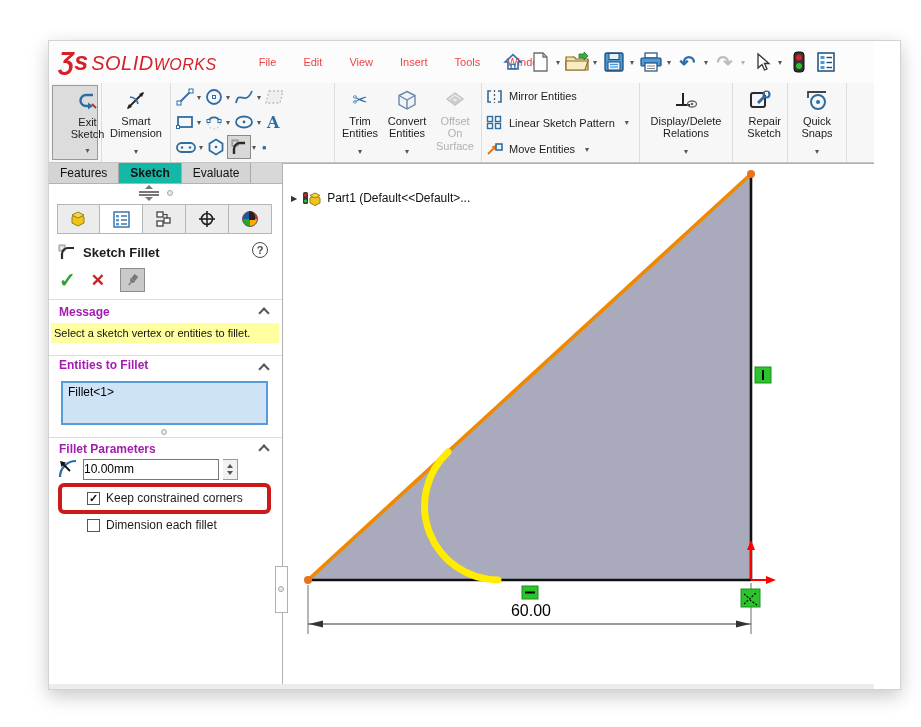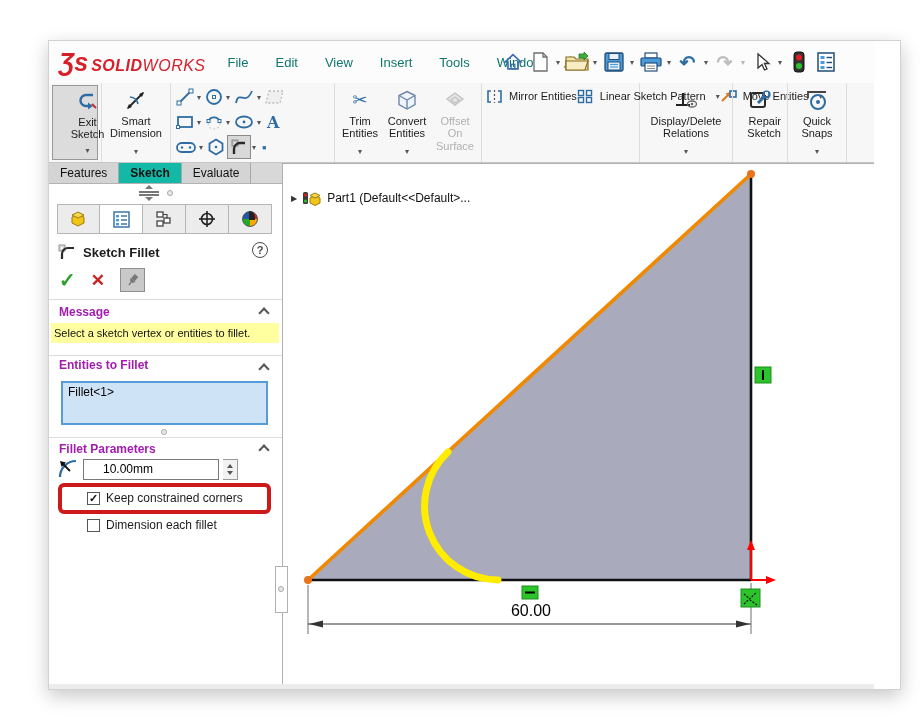--- a/index.html
+++ b/index.html
@@ -10,23 +10,23 @@
   }
   .window {
     position:absolute; left:48px; top:40px; width:853px; height:650px;
     background:#fff; border:1px solid #d2d2d2; box-shadow:0 6px 18px rgba(0,0,0,.22);
     overflow:hidden;
   }
   
   .menubar { position:absolute; left:0; top:0; width:825px; height:42px; background:#fcfcfc; display:flex; align-items:center; }
   .logo { display:flex; align-items:baseline; margin-left:10px; color:#d6202a; font-style:italic; white-space:nowrap; }
   .logo-glyph { font-weight:bold; font-size:25px; margin-right:3px; line-height:1; }
-  .logo-bold { font-weight:bold; font-size:16px; letter-spacing:.5px; }
+  .logo-bold { font-weight:normal; font-size:20px; letter-spacing:.5px; }
   .logo-light { font-size:16px; letter-spacing:.5px; }
-  .menus { display:flex; gap:27px; margin-left:22px; font-size:13px; color:#0f766e; }
+  .menus { display:flex; gap:27px; margin-left:42px; font-size:11px; color:#ef4444; }
   .menu-item { cursor:default; }
   .pin-flag { margin-left:18px; color:#9a9a9a; }
   .qbar { position:absolute; left:450px; top:0; height:42px; width:380px; display:flex; align-items:center; }
   .qbtn { width:27px; height:27px; display:flex; align-items:center; justify-content:center; flex:0 0 auto; }
   .dd { font-size:8px; color:#555; margin:0 3px; flex:0 0 auto; }
   .dd.dim { color:#b5b5b5; }
   .glyph-undo { font-size:19px; font-weight:bold; color:#2e6da4; line-height:1; }
   .glyph-redo { font-size:19px; font-weight:bold; color:#bdbdbd; line-height:1; }
 
   
@@ -36,21 +36,21 @@
   .big-btn .bicon { height:27px; display:flex; align-items:center; justify-content:center; }
   .big-btn .blabel { margin-top:1px; }
   .big-btn .bdd { margin-top:auto; font-size:8px; color:#555; padding-bottom:1px; }
   .big-btn.pressed { background:#dcdcdc; border:1px solid #999;padding-left:28px; }
   .big-btn.disabled { color:#b0b0b0; }
   .tool-grid { display:flex; flex-direction:column; justify-content:flex-start; gap:1px; padding-top:2px; }
   .tg-row { display:flex; align-items:center; height:24px; }
   .tg-cell { display:flex; align-items:center; padding:0 1px; }
   .tg-dd { font-size:8px; color:#555; margin:0 2px 0 1px; }
   .tool-active { background:#d8d8d8; border:1px solid #8a8a8a; padding:1px; display:flex; align-items:center; }
-  .stack3 { display:flex; flex-direction:row; justify-content:space-between; padding:4px 4px; }
+  .stack3 { display:flex; flex-direction:column; justify-content:space-between; padding:4px 4px; }
   .srow { display:flex; align-items:center; gap:6px; font-size:11px; height:18px; white-space:nowrap; }
   .srow .sdd { font-size:8px; color:#555; margin-left:4px; }
 
   
   .tabstrip { position:absolute; left:0; top:122px; width:233px; height:21px; background:#d8d8d8; border-bottom:1px solid #b3b3b3; display:flex; }
   .tab { font-size:12px; padding:3px 11px 2px; background:#d4d4d4; border-right:1px solid #a9a9a9; color:#111; }
   .tab.active { background:#14b8a6; font-weight:bold; }
 
   
   .panel { position:absolute; left:0; top:143px; width:233px; height:502px; background:#fff; }
@@ -73,21 +73,21 @@
   .ok-check { color:#2fa12f; font-size:20px; font-weight:bold; line-height:1; }
   .ok-cancel { color:#cc2222; font-size:17px; font-weight:bold; line-height:1; }
   .pin-btn { width:25px; height:24px; background:#c9c9c9; border:1px solid #8e8e8e; display:flex; align-items:center; justify-content:center; }
   .hr { position:absolute; left:0; width:233px; height:1px; background:#dcdcdc; }
   .sec-head { position:absolute; left:10px; font-size:12px; font-weight:bold; color:#a21caf; }
   .chev { position:absolute; right:14px; width:8px; height:8px; }
   .chev:after { content:""; position:absolute; left:0; top:2px; width:6px; height:6px; border-left:2px solid #555; border-top:2px solid #555; transform:rotate(45deg); }
   .msg-bar { position:absolute; left:2px; top:139px; width:228px; height:20px; background:#ffff9f; font-size:11px; color:#111; display:flex; align-items:center; padding-left:3px; white-space:nowrap; }
   .sel-box { position:absolute; left:12px; top:197px; width:207px; height:44px; background:#cfe3f6; border:2px solid #569cd6; font-size:12px; padding:2px 5px; color:#000; }
   .param-row { position:absolute; left:8px; top:274px; display:flex; align-items:center; gap:4px; }
-  .radius-input { width:136px; height:21px; border:1px solid #787878; font-size:12px; padding:0 19px; font-family:"Liberation Sans",sans-serif; background:#fff; }
+  .radius-input { width:136px; height:21px; border:1px solid #787878; font-size:12px; padding:0 0; font-family:"Liberation Sans",sans-serif; background:#fff; }
   .spinner { width:15px; height:21px; border:1px solid #9a9a9a; border-left:none; display:flex; flex-direction:column; align-items:center; justify-content:center; gap:3px; background:#f2f2f2; }
   .spin-u { width:0; height:0; border-left:3.5px solid transparent; border-right:3.5px solid transparent; border-bottom:4px solid #555; }
   .spin-d { width:0; height:0; border-left:3.5px solid transparent; border-right:3.5px solid transparent; border-top:4px solid #555; }
   .red-annot { position:absolute; left:9px; top:299px; width:213px; height:31px; border:4px solid #cc1a1a; border-radius:6px; z-index:3; }
   .chk-row { position:absolute; left:38px; display:flex; align-items:center; gap:6px; font-size:12px; white-space:nowrap; }
   .cb { width:13px; height:13px; border:1px solid #555; background:#fff; display:flex; align-items:center; justify-content:center; font-size:11px; font-weight:bold; color:#111; line-height:1; }
   .panel-splitter { position:absolute; left:226px; top:525px; width:13px; height:47px; background:#fff; border:1px solid #b0b0b0; z-index:6; }
 
   
   .graphics { position:absolute; left:233px; top:122px; width:592px; height:523px; background:#fff; border-top:1px solid #b0b0b0; border-left:1px solid #b0b0b0; }

